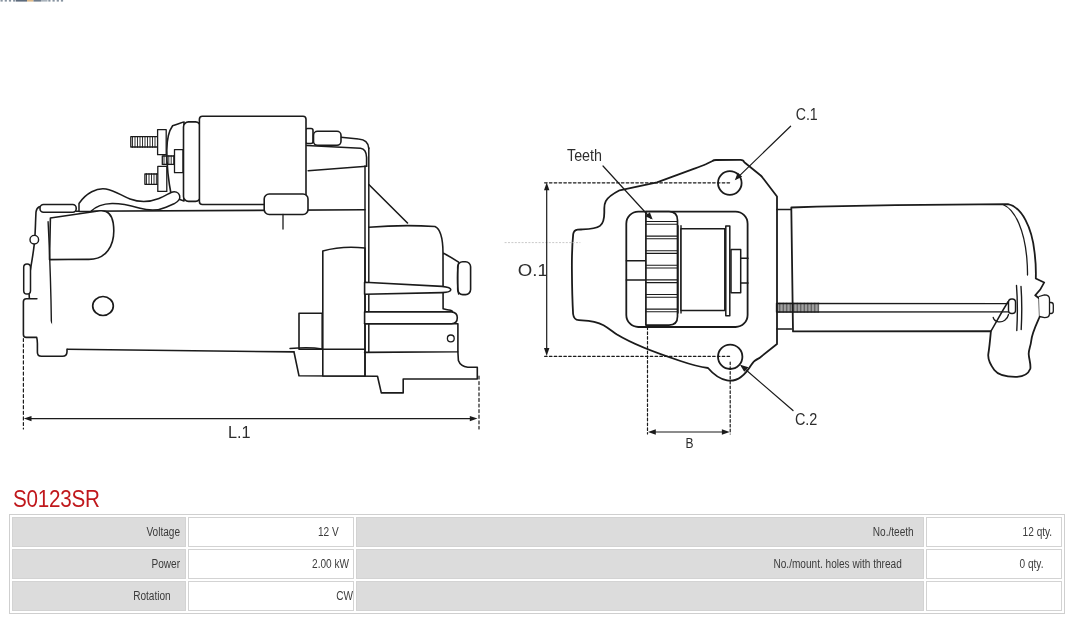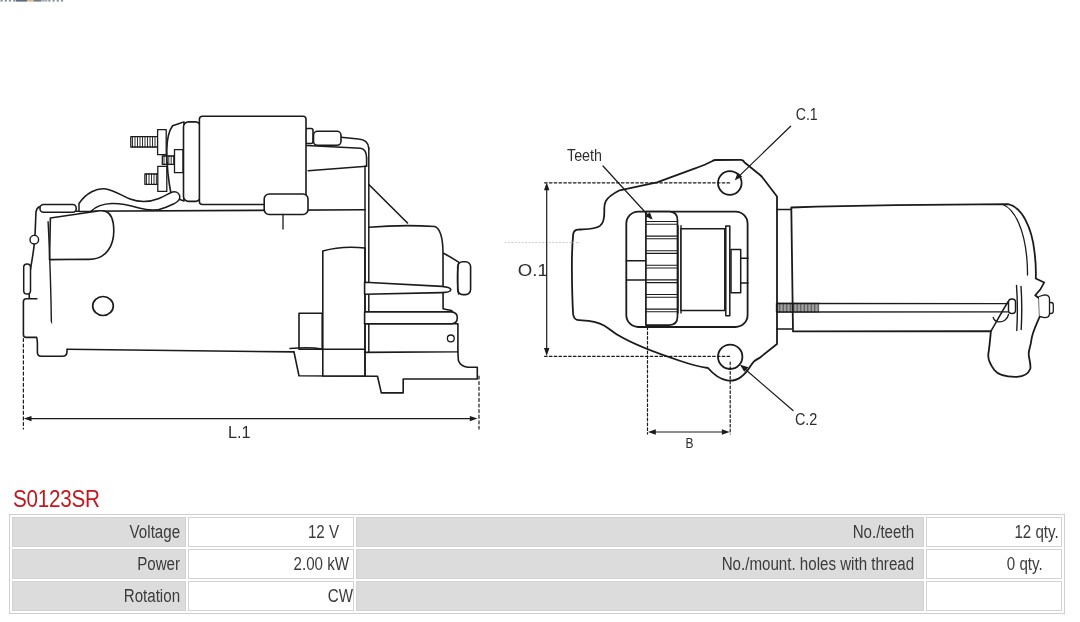--- a/index.html
+++ b/index.html
@@ -1,21 +1,21 @@
 <!DOCTYPE html>
 <html><head>
 <meta charset="utf-8">
 <style>
   html,body{margin:0;padding:0;background:#fff;width:1080px;height:622px;overflow:hidden;}
   body{font-family:"Liberation Sans", sans-serif;position:relative;}
   #logo{position:absolute;left:0;top:0;}
   #draw{position:absolute;left:0;top:0;}
   #pn{position:absolute;left:13px;top:485px;color:#c0181c;font-size:24px;letter-spacing:-0.3px;transform:scaleX(0.86);transform-origin:0 0;white-space:nowrap;}
   table{position:absolute;left:9px;top:514px;border-collapse:separate;border-spacing:2px;background:#fff;border:1px solid #cfcfcf;table-layout:fixed;}
-  td{height:28px;font-size:18px;color:#3b3b3b;text-align:right;vertical-align:middle;border:1px solid #d3d3d3;padding:0 8px 0 0;white-space:nowrap;}
+  td{height:28px;font-size:12px;color:#3b3b3b;text-align:right;vertical-align:middle;border:1px solid #d3d3d3;padding:0 8px 0 0;white-space:nowrap;}
   td.g{background:#dcdcdc;}
   td.w{background:#fff;}
   td span{display:inline-block;transform:scaleX(0.84);transform-origin:100% 50%;}
 </style>
 </head>
 <body>
 <svg id="logo" width="70" height="4" viewBox="0 0 70 4">
   <g fill="#8793a0">
     <rect x="0.5" y="0" width="2.2" height="1.6"></rect>
       <rect x="4.7" y="0" width="2.2" height="1.6"></rect>
@@ -193,28 +193,28 @@
       <col style="width:174px">
       <col style="width:166px">
       <col style="width:568px">
       <col style="width:136px">
     </colgroup>
   <tbody>
       <tr>
     <td class="g" style="padding-right:5px"><span>Voltage</span></td>
     <td class="w" style="padding-right:14px"><span>12 V</span></td>
     <td class="g" style="padding-right:9px"><span>No./teeth</span></td>
-    <td class="w" style="padding-right:2px"><span>12 qty.</span></td>
+    <td class="w" style="padding-right:9px"><span>12 qty.</span></td>
   </tr>
   <tr>
     <td class="g" style="padding-right:5px"><span>Power</span></td>
     <td class="w" style="padding-right:4px"><span>2.00 kW</span></td>
-    <td class="g" style="padding-right:9px"><span>No./mount. holes with thread</span></td>
+    <td class="g" style="padding-right:21px"><span>No./mount. holes with thread</span></td>
     <td class="w" style="padding-right:18px"><span>0 qty.</span></td>
   </tr>
   <tr>
-    <td class="g" style="padding-right:5px"><span>Rotation</span></td>
+    <td class="g" style="padding-right:14px"><span>Rotation</span></td>
     <td class="w" style="padding-right:0"><span>CW</span></td>
     <td class="g" style="padding-right:9px">&nbsp;</td>
     <td class="w" style="padding-right:6px">&nbsp;</td>
   </tr>
 </tbody>
   </table>
 
 </body></html>

